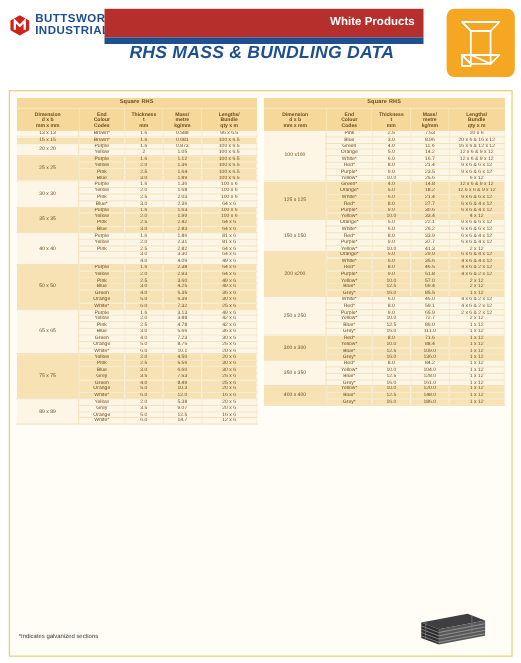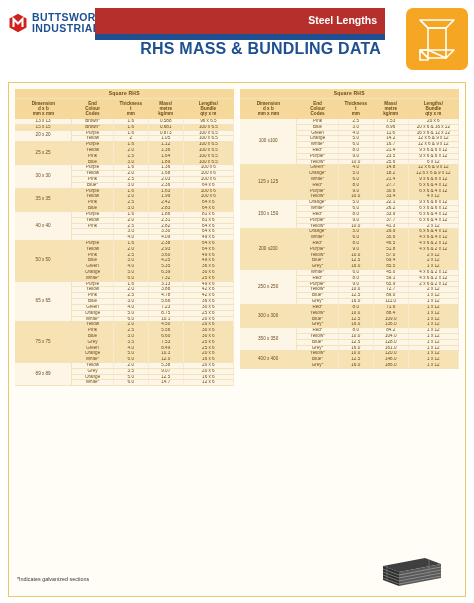--- a/index.html
+++ b/index.html
@@ -25,23 +25,23 @@
     background:#b5302c;
   }
   .red-bar span{
     position:absolute;right:8px;top:6px;color:#ffffff;
     font-size:10.5px;font-weight:bold;
   }
   .blue-bar{
     position:absolute;left:95px;top:34px;width:290px;height:6px;background:#1d4f91;
   }
   .title{
-    position:absolute;left:95px;top:40px;width:290px;text-align:right;
+    position:absolute;left:95px;top:40px;width:290px;text-align:center;
     color:#1d4f91;font-size:16px;font-weight:bold;letter-spacing:0.2px;
-    padding-right:4px;box-sizing:border-box;
+    padding-right:4px;box-sizing:border-box;font-style:italic;
   }
   .beam-icon{
     position:absolute;right:6px;top:8px;width:62px;height:62px;
     background:#f5a623;border-radius:7px;
   }
 
   
   .panel{
     position:absolute;left:8px;top:82px;right:8px;bottom:6px;
     background:#fffdf5;border:1px solid #e8c86a;
@@ -99,21 +99,21 @@
           <path d="M5.5 14 L5.5 6 L10 10.5 L14.5 6 L14.5 14" stroke="#ffffff" stroke-width="2.1" fill="none"></path>
         </svg>
       </span>
       <span class="logo-text">
         <span class="logo-l1">BUTTSWORTH</span>
         <span class="logo-l2">INDUSTRIAL</span>
       </span>
     </div>
 
     <div class="red-bar">
-      <span>Steel Lengths</span>
+      <span>White Products</span>
     </div>
     <div class="blue-bar"></div>
     <div class="title">RHS MASS &amp; BUNDLING DATA</div>
 
     <div class="beam-icon">
       <svg width="62" height="62" viewBox="0 0 62 62">
         <g stroke="#ffffff" stroke-width="1.6" fill="none" stroke-linejoin="round">
           <path d="M14 12 L48 12 L40 20 L22 20 Z"></path>
           <path d="M22 20 L22 42 L40 50 L40 20 Z"></path>
           <path d="M14 42 L22 42 L22 52 L14 52 Z"></path>

